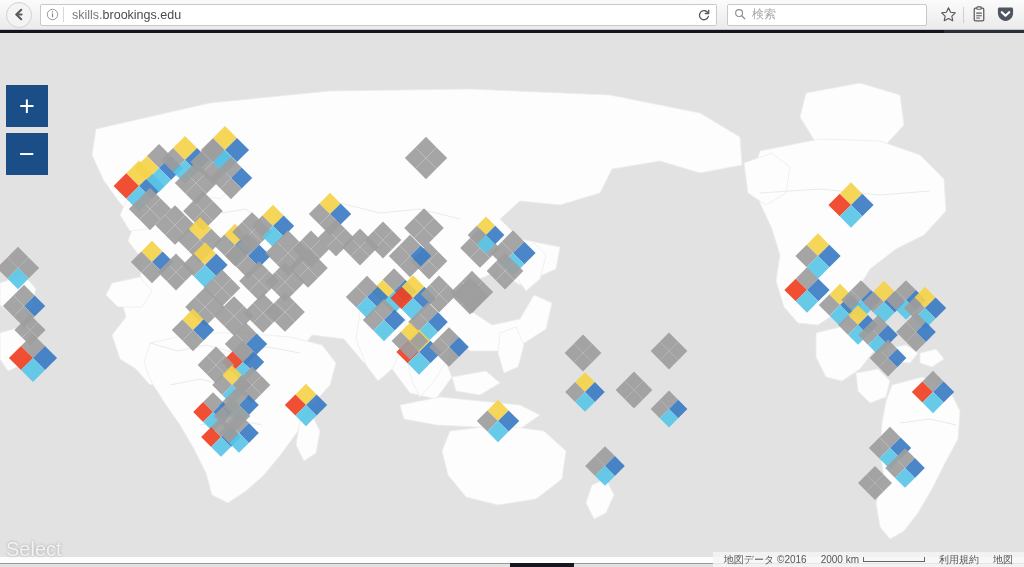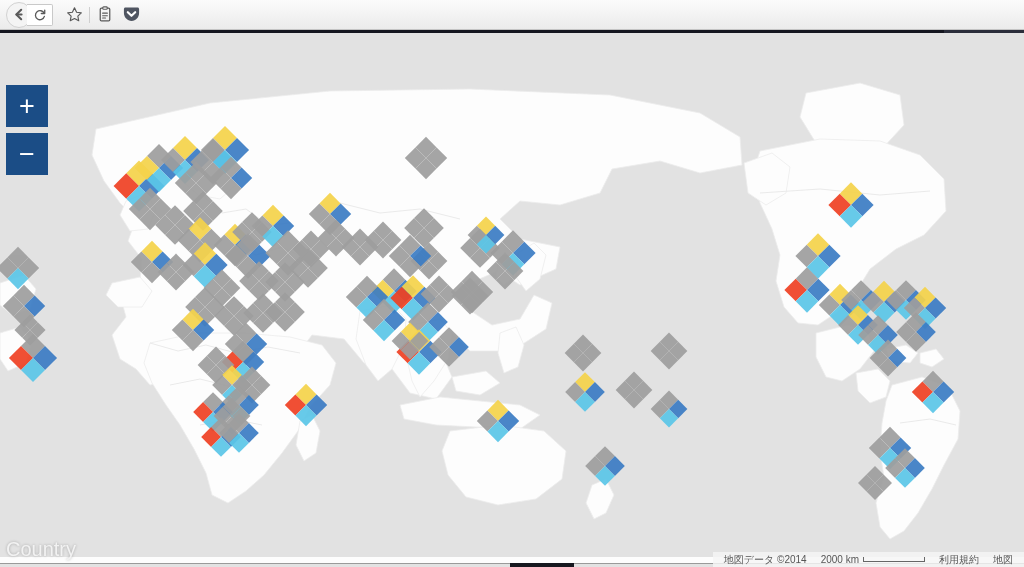--- a/index.html
+++ b/index.html
@@ -172,28 +172,48 @@
 
   <div id="browser-toolbar">
 
     <div class="nav-btn back">
       <svg width="15" height="15" viewBox="0 0 16 16" aria-hidden="true">
         <path d="M9.8 3L4.6 8l5.2 5" fill="none" stroke="#5a5a5a" stroke-width="2.2" stroke-linecap="round" stroke-linejoin="round"></path>
         <path d="M10.2 8H4.9" stroke="#5a5a5a" stroke-width="2.2" stroke-linecap="round"></path>
       </svg>
     </div>
 
+    <div class="urlbar">
+      <span class="info-icon">
+        <svg width="13" height="13" viewBox="0 0 16 16" aria-hidden="true">
+          <circle cx="8" cy="8" r="6.4" fill="none" stroke="#8a8a8a" stroke-width="1.1"></circle>
+          <circle cx="8" cy="4.6" r="0.85" fill="#8a8a8a"></circle>
+          <rect x="7.25" y="6.4" width="1.5" height="5" rx="0.7" fill="#8a8a8a"></rect>
+        </svg>
+      </span>
+      <span class="url-sep"></span>
+      <span class="url-text"><span class="dim">skills.</span><span>brookings.edu</span></span>
+    </div>
 
     <div class="reload-btn">
       <svg width="14" height="14" viewBox="0 0 16 16" aria-hidden="true">
         <path d="M12.8 6.2A5.2 5.2 0 1 0 13 9.6" fill="none" stroke="#5a5a5a" stroke-width="1.5" stroke-linecap="round"></path>
         <path d="M13.4 2.4v3.9h-3.9" fill="none" stroke="#5a5a5a" stroke-width="1.5" stroke-linecap="round" stroke-linejoin="round"></path>
       </svg>
     </div>
 
+    <div class="searchbar">
+      <span>
+        <svg width="12" height="12" viewBox="0 0 16 16" aria-hidden="true">
+          <circle cx="6.8" cy="6.8" r="4.6" fill="none" stroke="#8d8d8d" stroke-width="1.5"></circle>
+          <path d="M10.3 10.3l4 4" stroke="#8d8d8d" stroke-width="1.7" stroke-linecap="round"></path>
+        </svg>
+      </span>
+      <span class="search-ph">検索</span>
+    </div>
 
     <div class="tool-icons">
       <div class="tool-ic">
         <svg width="17" height="17" viewBox="0 0 20 20" aria-hidden="true">
           <path d="M10 2.2l2.45 5.1 5.55.72-4.07 3.84 1.04 5.5L10 14.72 4.99 17.36l1.05-5.5L1.97 8.02l5.55-.72z" fill="none" stroke="#595959" stroke-width="1.35" stroke-linejoin="round"></path>
         </svg>
       </div>
       <span class="vsep"></span>
       <div class="tool-ic">
         <svg width="16" height="17" viewBox="0 0 18 20" aria-hidden="true">
@@ -843,24 +863,24 @@
           <i style="background: rgb(158, 158, 158);"></i>
           <i style="background: rgb(158, 158, 158);"></i>
         </div>
       </div>
 
     <div id="zoom-controls">
       <div class="zoom-btn">+</div>
       <div class="zoom-btn">−</div>
     </div>
 
-    <div id="google-logo">Country</div>
+    <div id="google-logo">Select</div>
 
     <div id="attribution">
-      <span>地図データ ©2014</span>
+      <span>地図データ ©2016</span>
       <span class="scale-wrap">
         <span>2000 km</span>
         <span class="scale-bar"></span>
       </span>
       <span>利用規約</span>
       <span>地図</span>
     </div>
 
     <div id="bottom-strip"></div>
     <div id="bottom-line"></div>

